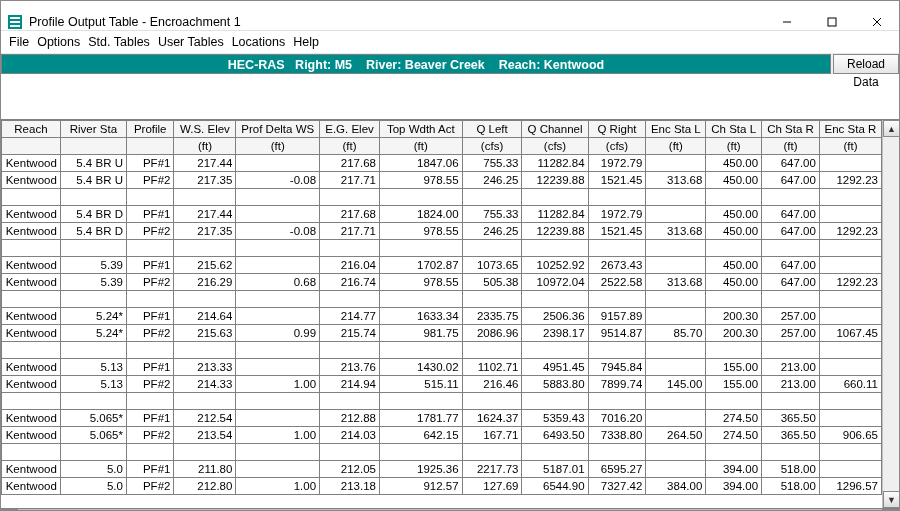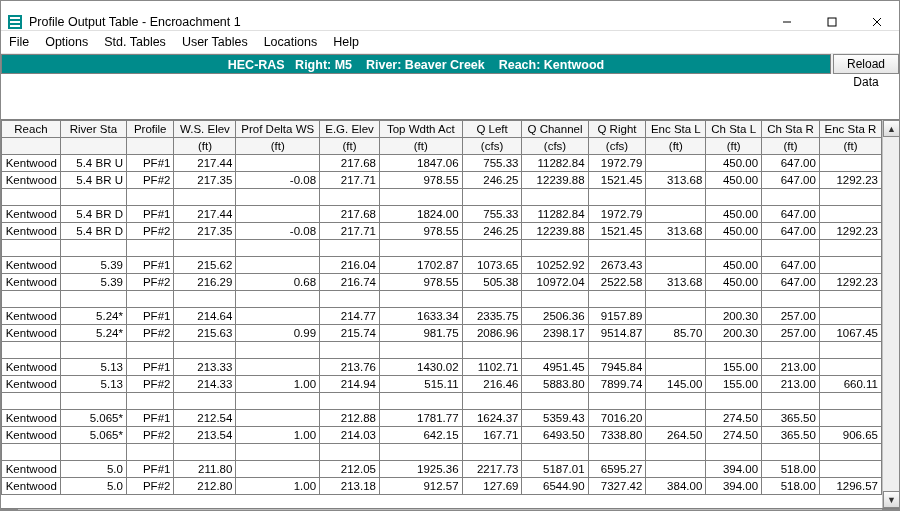--- a/index.html
+++ b/index.html
@@ -30,21 +30,21 @@
   .titlebar .title { flex: 1; font-size: 12.5px; color:#000;}
   .win-controls { display: flex; height: 100%; }
   .win-btn {
     width: 45px;
     display: flex; align-items: center; justify-content: center;
     font-size: 13px; color:#000;
   }
   .win-btn svg { stroke:#000; stroke-width:1; fill:none;}
   .menubar {
     display: flex;
-    gap: 16px;
+    gap: 8px;
     padding: 4px 8px;
     font-size: 12.5px;
     color:#000;
     border-bottom:1px solid #e8e8e8;
   }
   .toolbar-row {
     display:flex;
     align-items:stretch;
     height:20px;
     background:#f0f0f0;

